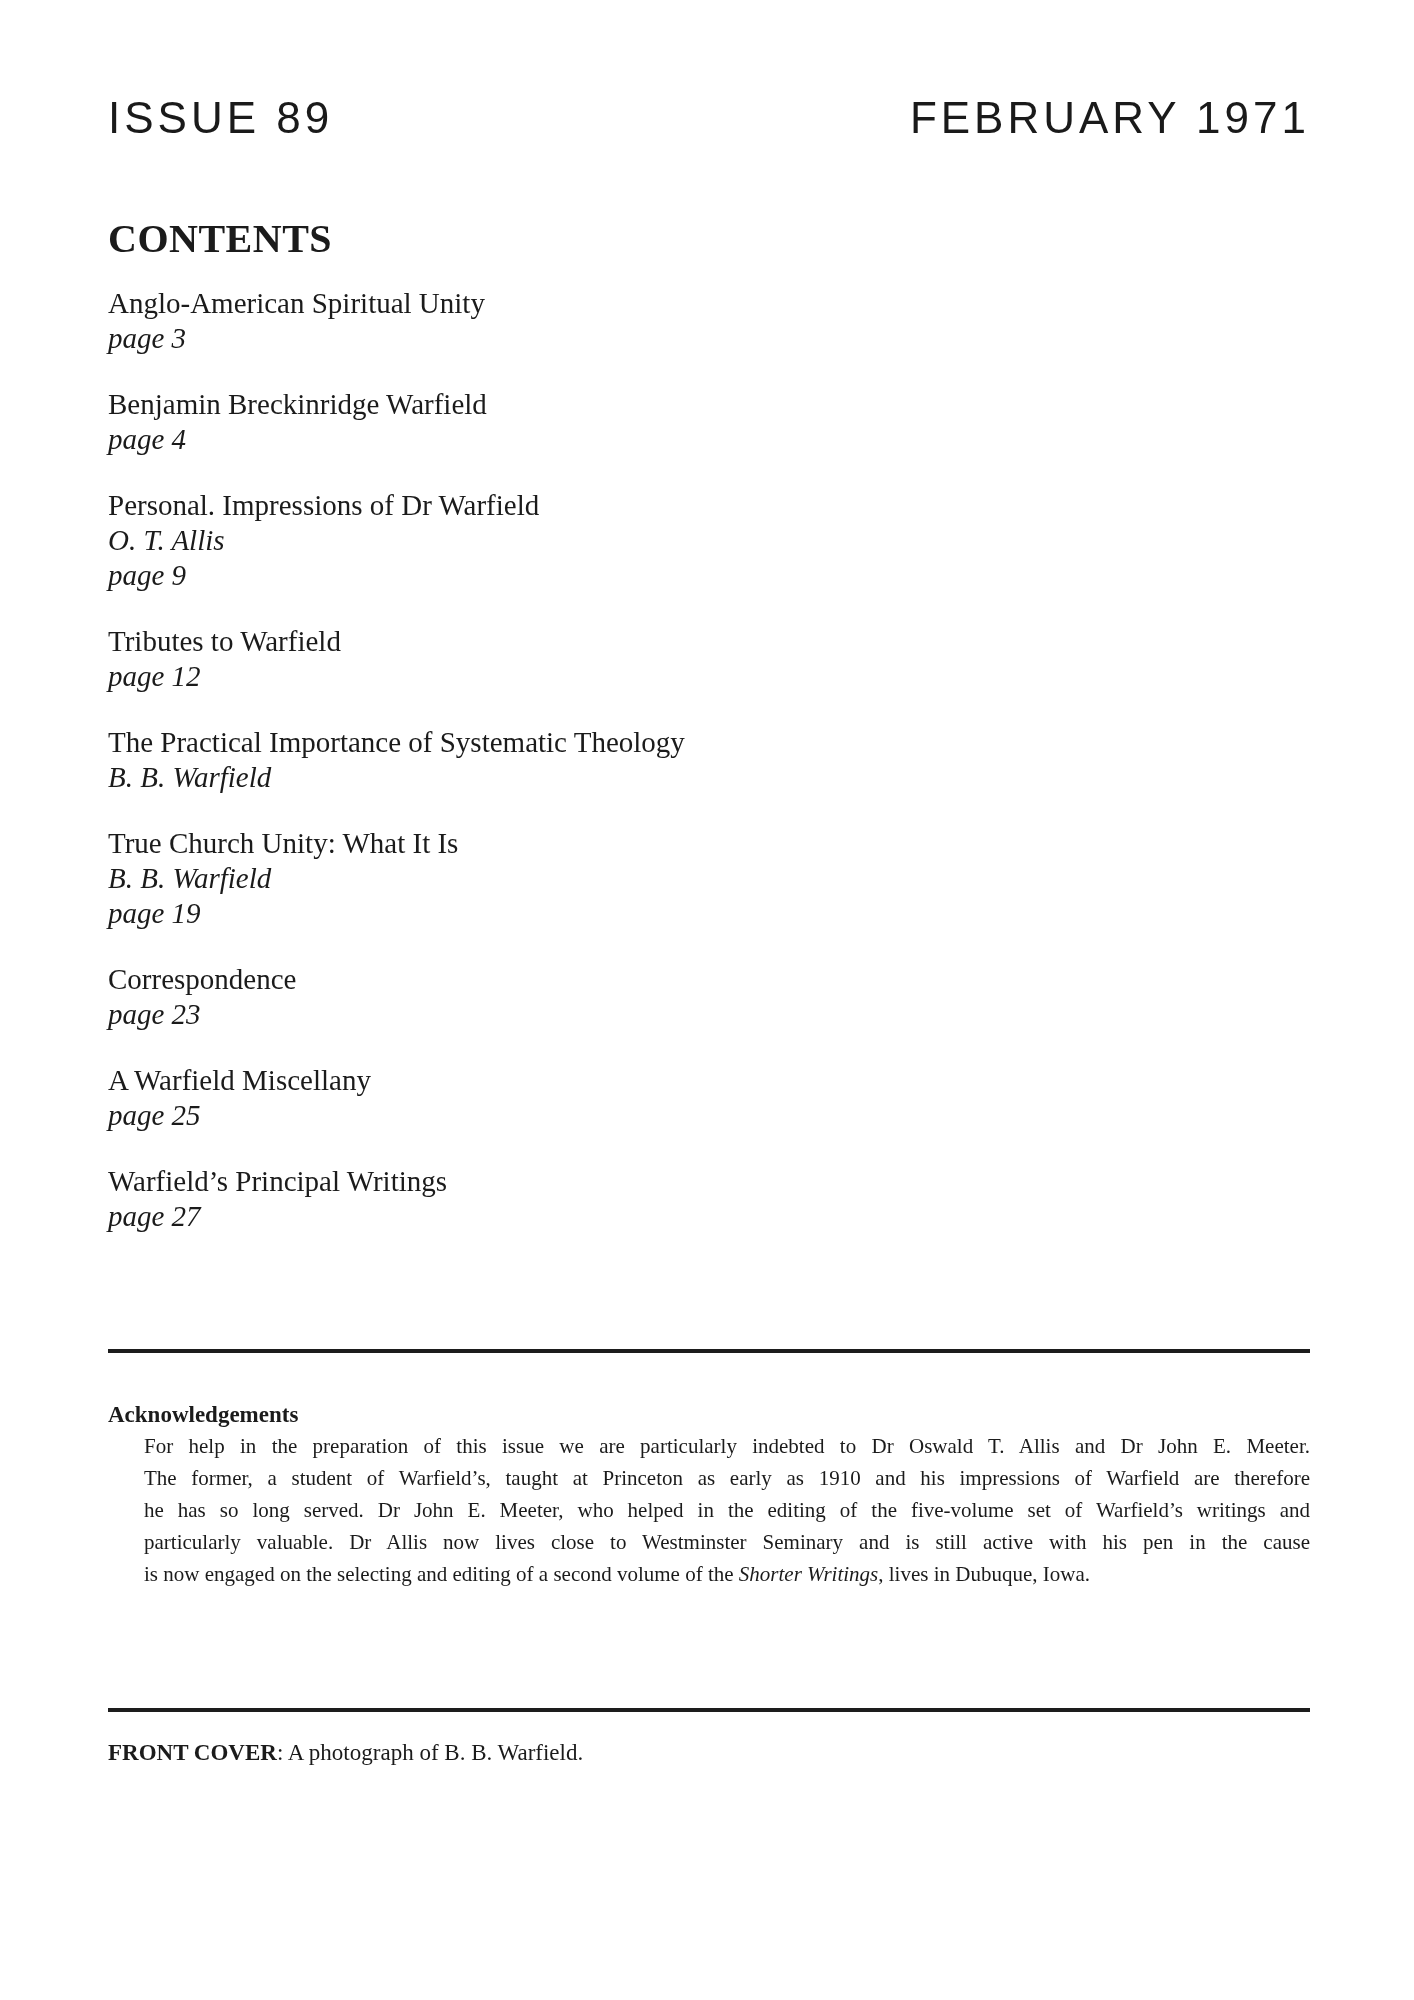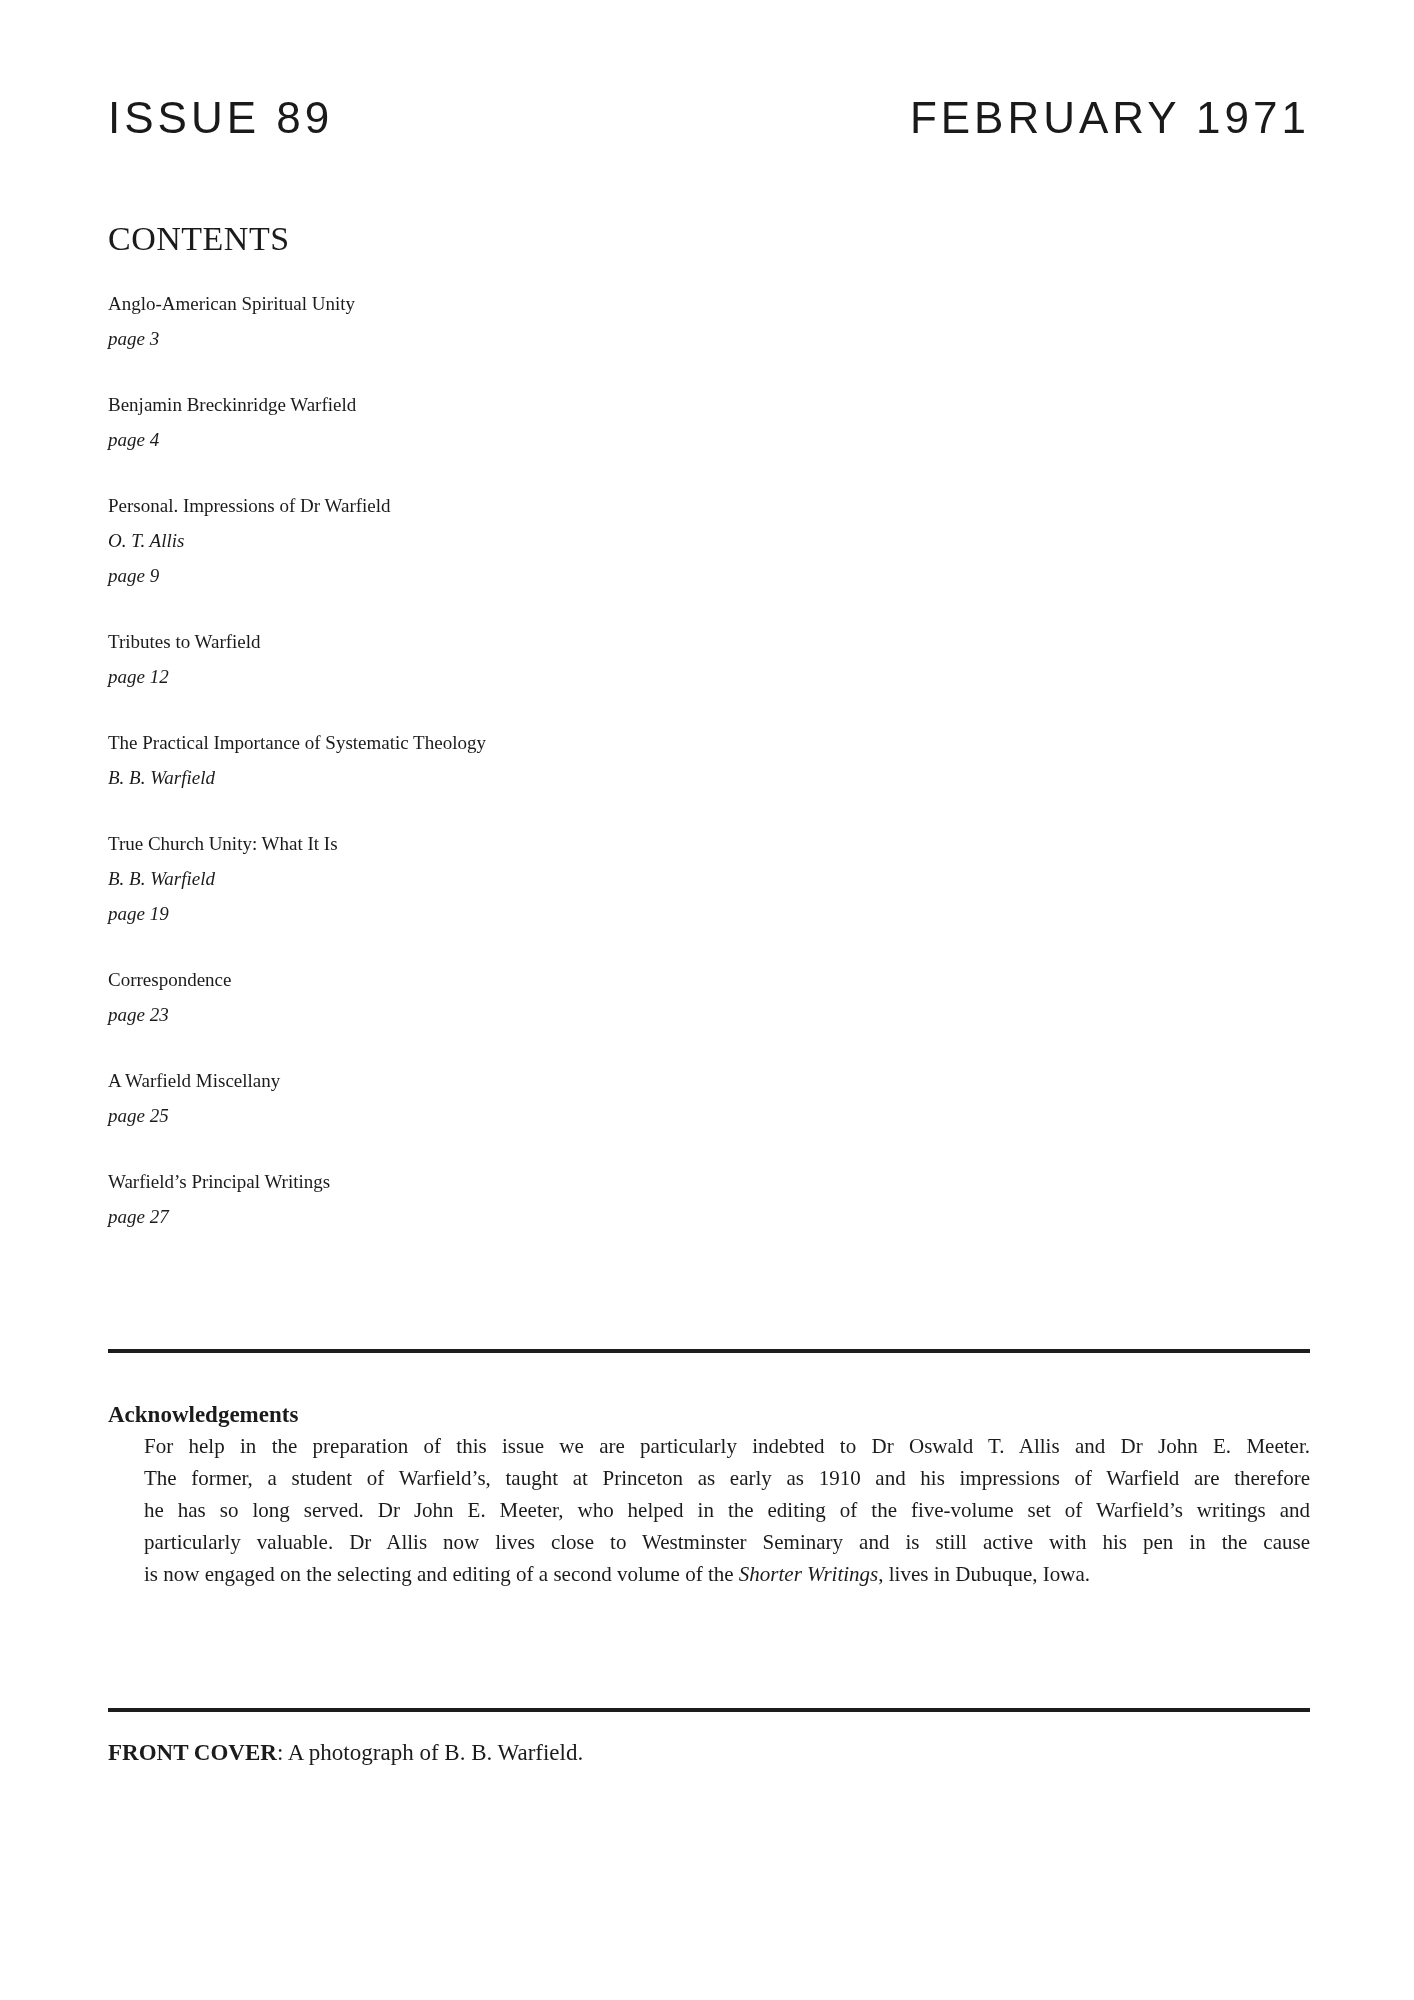--- a/index.html
+++ b/index.html
@@ -27,30 +27,30 @@
     align-items: baseline;
     font-family: "Liberation Sans", sans-serif;
     font-size: 44px;
     line-height: 46px;
     letter-spacing: 4px;
     color: #1a1a1a;
   }
   
   .contents-heading {
     margin-top: 81px;
-    font-size: 34px;
+    font-size: 40px;
     line-height: 34px;
-    font-weight: normal;
+    font-weight: bold;
     letter-spacing: 0.5px;
   }
   .contents-list {
     margin-top: 30px;
   }
   .entry {
-    font-size: 19px;
+    font-size: 29px;
     line-height: 35px;
     margin-bottom: 31px;
   }
   .entry-author,
   .entry-page {
     font-style: italic;
   }
   
   .rule {
     height: 4px;

